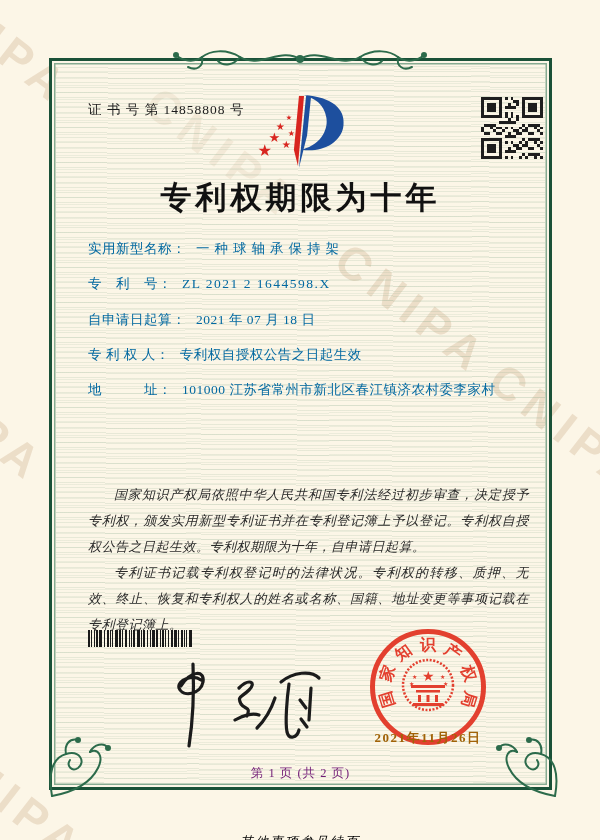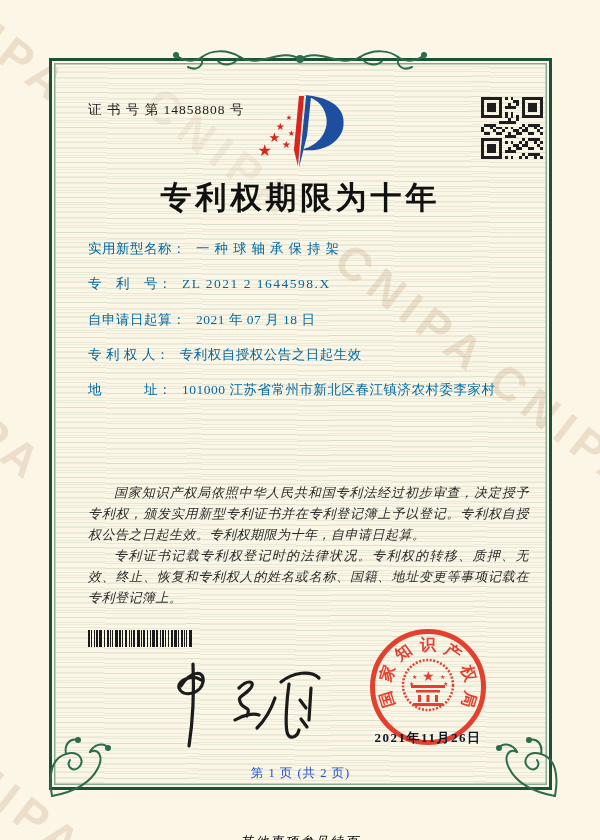--- a/index.html
+++ b/index.html
@@ -31,39 +31,39 @@
 
   .fields{position:absolute;left:36px;top:179px;color:#0369a1;}
   .frow{height:21px;margin-bottom:14.3px;white-space:nowrap;font-size:13.5px;position:relative;}
   .flabel{letter-spacing:.5px;}
   .fvalue{margin-left:10px;letter-spacing:.5px;}
   .frow.r1 .fvalue{letter-spacing:5px;}
   .frow.r2 .fvalue{letter-spacing:6px;}
   .frow.r3 .fvalue{letter-spacing:1.5px;}
   .pair2{position:absolute;left:220px;top:0;}
 
-  .paras{position:absolute;left:36px;top:421px;width:441px;font-size:13px;line-height:21px;
+  .paras{position:absolute;left:36px;top:421px;width:441px;font-size:13px;line-height:26px;
          color:#2a2a2a;text-align:justify;font-style:italic;}
   .paras p{margin:0;text-indent:2em;letter-spacing:.5px;}
 
   .barcode{position:absolute;left:36px;top:569px;width:156px;height:17px;overflow:hidden;white-space:nowrap;}
   .barcode span{display:inline-block;height:100%;background:#1a1a1a;vertical-align:top;}
 
   .signer{position:absolute;left:39px;top:620px;font-family:"Liberation Sans",sans-serif;
           font-size:15px;font-weight:600;letter-spacing:3px;color:#222;line-height:26px;}
   .signature{position:absolute;left:101px;top:597px;width:185px;height:95px;}
   .signature path{fill:none;stroke:#1b1b1b;stroke-width:3.2;stroke-linecap:round;stroke-linejoin:round;}
 
   .seal{position:absolute;left:308px;top:558px;width:136px;height:136px;opacity:.93;}
   .seal text{font-family:"Liberation Serif","DejaVu Serif",serif;}
   .seal-date{position:absolute;left:300px;top:668px;width:152px;text-align:center;
-             font-size:13px;font-weight:700;color:#0f172a;letter-spacing:1.5px;white-space:nowrap;}
+             font-size:13px;font-weight:700;color:#a16207;letter-spacing:1.5px;white-space:nowrap;}
 
   .pageinfo{position:absolute;left:0;right:0;top:704px;text-align:center;
-            font-size:12.5px;letter-spacing:1px;color:#1d4ed8;}
+            font-size:12.5px;letter-spacing:1px;color:#701a75;}
 
   .cont-note{position:absolute;left:0;right:0;top:797px;text-align:center;z-index:2;
              font-size:13px;font-style:italic;letter-spacing:2px;color:#000000;margin-top:36px;}
 
   .ornament-top{position:absolute;left:170px;top:40px;width:260px;height:38px;z-index:2;}
   .orn{stroke:#2c6b4b;stroke-width:2;fill:none;stroke-linecap:round;}
   .corner{position:absolute;width:80px;height:85px;z-index:2;}
   .corner.bl{left:-6px;top:653px;}
   .corner.br{left:429px;top:653px;transform:scaleX(-1);}
 </style>

